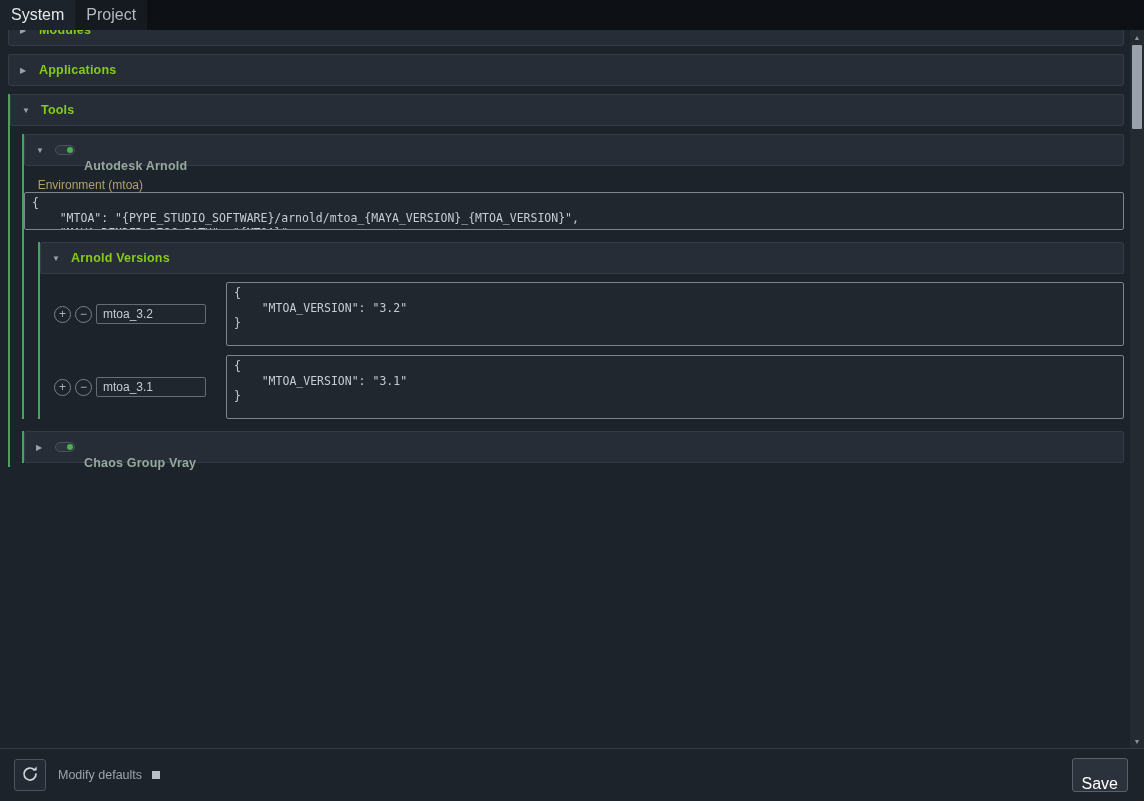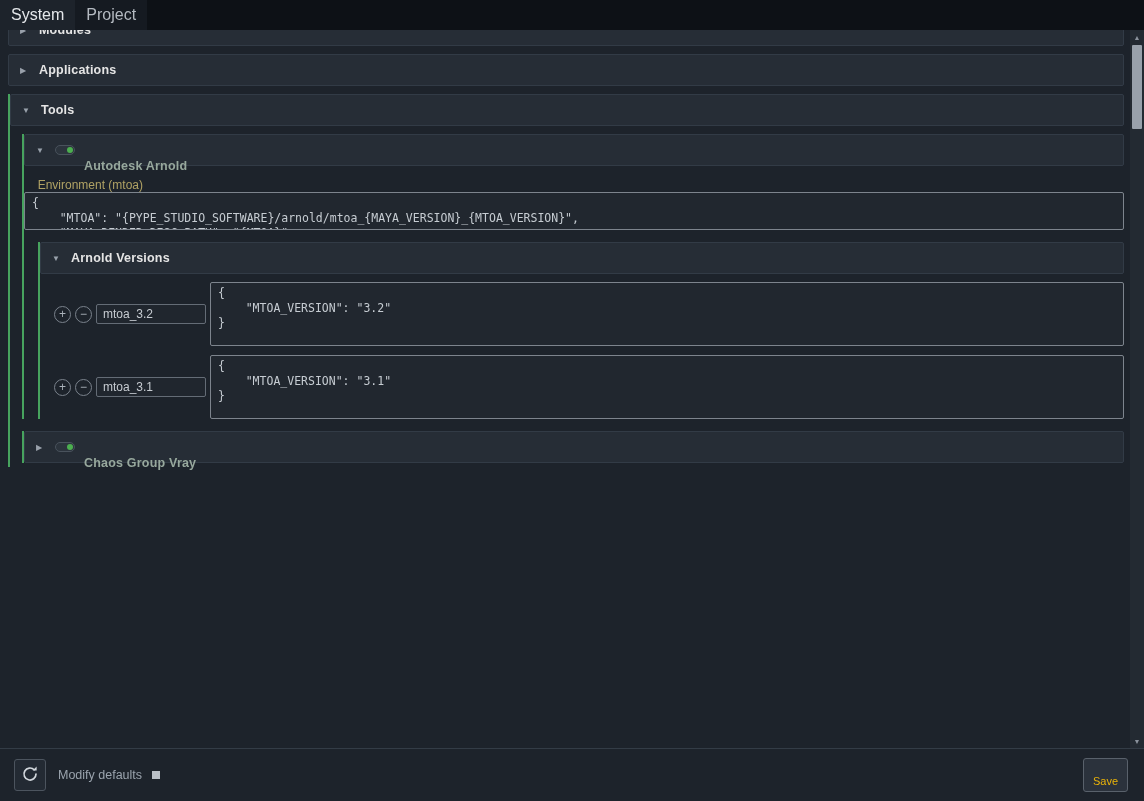--- a/index.html
+++ b/index.html
@@ -28,21 +28,21 @@
     overflow: hidden;
   }
   .scroll-content { margin-top: -16px; padding: 0 6px 0 8px; }
 
   .sec-header {
     height: 32px; background: #262d36;
     border: 1px solid #323b46; border-radius: 2px;
     display: flex; align-items: center; gap: 9px;
     padding: 0 11px; margin-bottom: 8px;
   }
-  .sec-title { font-size: 12.5px; font-weight: bold; color: #e5e5e5; letter-spacing: .2px; }
+  .sec-title { font-size: 12.5px; font-weight: bold; color: #84cc16; letter-spacing: .2px; }
   .sec-title.greenish { color: #97a89d; margin-top: 32px; }
   .arrow { font-size: 8px; color: #99a1ab; width: 10px; flex: none; }
 
   .group { border-left: 2px solid #47a35e; }
   .tools-body { padding-left: 12px; padding-bottom: 4px; }
 
   
   .toggle {
     width: 20px; height: 10px; border-radius: 5px;
     background: #2c343d; border: 1px solid #49525c; position: relative; flex: none;
@@ -72,41 +72,41 @@
   .version-row { display: flex; align-items: center; padding-left: 14px; margin-bottom: 9px; }
   .round-btn {
     width: 17px; height: 17px; border-radius: 50%; flex: none;
     border: 1px solid #7a828c; color: #aab2ba; background: transparent;
     font-size: 12px; line-height: 14px; text-align: center; padding: 0;
     margin-right: 4px; font-family: "Liberation Sans", sans-serif;
   }
   .key-input {
     width: 110px; height: 20px; flex: none;
     background: #20262e; border: 1px solid #646c76; border-radius: 2px;
-    color: #c6cbd1; font-size: 12px; padding: 1px 6px; margin-right: 4px;
+    color: #c6cbd1; font-size: 12px; padding: 1px 6px; margin-right: 20px;
     font-family: "Liberation Sans", sans-serif;
   }
 
   
   .footer {
     position: absolute; left: 0; right: 0; bottom: 0; height: 53px;
     border-top: 1px solid #333c46; background: #1d232b;
     display: flex; align-items: center; padding: 0 16px 0 14px;
   }
   .refresh-btn {
     width: 32px; height: 32px; border: 1px solid #4c545e; border-radius: 3px;
     background: #232a33; display: flex; align-items: center; justify-content: center;
     padding: 0;
   }
   .modify-label { margin-left: 12px; color: #9aa3ad; font-size: 12.5px; }
   .modify-marker { width: 8px; height: 8px; background: #b9bfc6; margin-left: 10px; }
   .save-btn {
     margin-left: auto; height: 23px; padding: 16px 9px;
     background: #2b323c; border: 1px solid #59616b; border-radius: 3px;
-    color: #eab308; font-size: 11px; font-family: "Liberation Sans", sans-serif;
+    color: #ffffff; font-size: 16px; font-family: "Liberation Sans", sans-serif;
   }
 
   
   .scrollbar {
     position: absolute; top: 30px; right: 0; bottom: 53px; width: 14px;
     background: #232a32;
   }
   .scroll-arrow {
     height: 14px; display: flex; align-items: center; justify-content: center;
     font-size: 7px; color: #8a929c;

